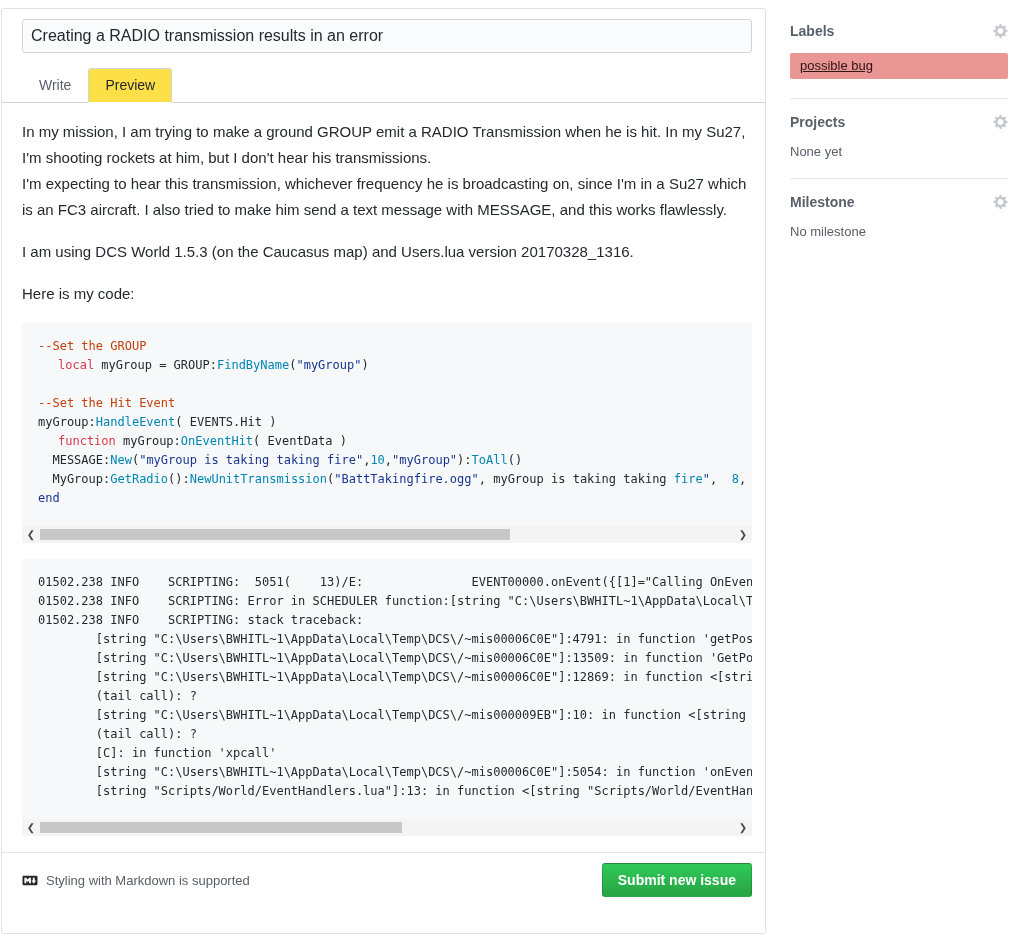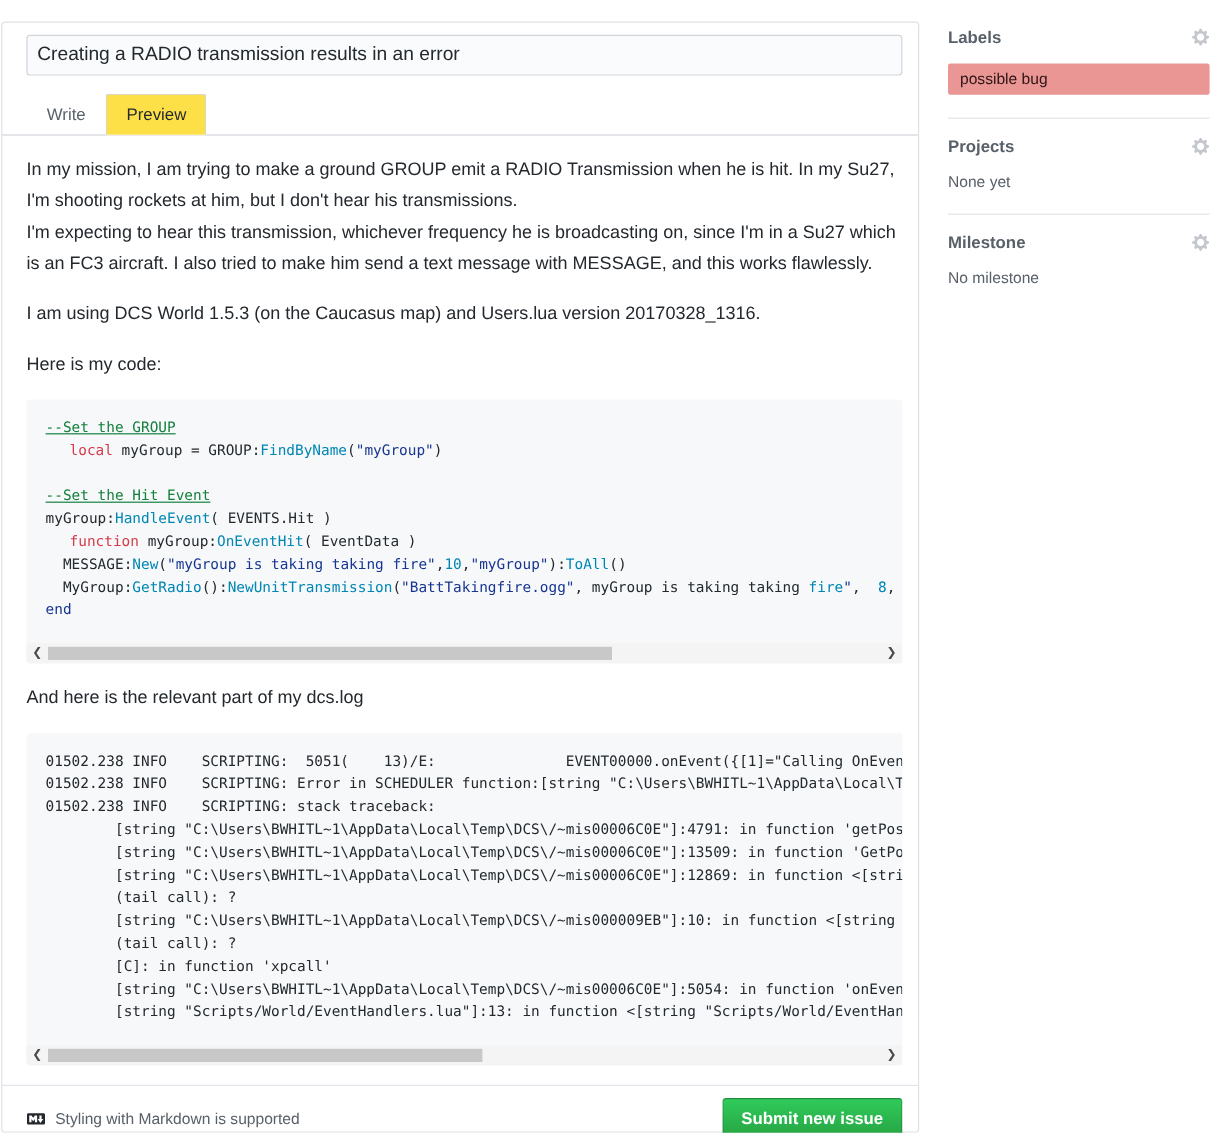--- a/index.html
+++ b/index.html
@@ -5,21 +5,21 @@
   * { box-sizing: border-box; }
   html,body { margin:0; padding:0; }
   body {
     width:1025px; height:944px; position:relative; overflow:hidden;
     background:#fff;
     font-family:"Liberation Sans","DejaVu Sans",sans-serif;
     color:#24292e;
   }
   
   .panel {
-    position:absolute; left:1px; top:18px; width:765px; height:926px;
+    position:absolute; left:1px; top:8px; width:765px; height:926px;
     background:#fff; border:1px solid #dfe2e5; border-radius:3px;
   }
   .title-wrap { padding:10px 13px 0 20px; }
   .title-input {
     width:100%; height:34px; padding:6px 8px;
     font-family:"Liberation Sans","DejaVu Sans",sans-serif;
     font-size:16px; color:#24292e;
     background:#fafbfc; border:1px solid #d1d5da; border-radius:3px; outline:none;
   }
   .tabs {
@@ -40,21 +40,21 @@
   .code-block {
     position:relative; background:#f6f8fa; border-radius:3px; margin:0 0 16px;
     overflow:hidden;
   }
   .code-block pre {
     margin:0; padding:14px 16px 10px;
     font-family:"DejaVu Sans Mono","Liberation Mono",monospace;
     font-size:12px; line-height:19px; color:#24292e;
     white-space:pre; overflow:hidden;
   }
-  .tok-c { color:#15803d;text-decoration:underline; }
+  .tok-c { color:#c2410c; }
   .tok-k { color:#d73a49;margin-left:20px; }
   .tok-f { color:#0086b3; }
   .tok-s { color:#183691; }
   .tok-n { color:#0086b3; }
   .tok-p { color:#24292e; }
   .hscroll {
     position:relative; height:17px; background:#f4f4f4; margin-top:8px;
   }
   .hthumb { position:absolute; top:3px; height:11px; background:#c8c8c8; }
   .harrow {
@@ -81,20 +81,21 @@
   .side-head {
     display:flex; justify-content:space-between; align-items:center;
     font-size:14px; font-weight:600; color:#586069; margin-bottom:14px;
   }
   .side-value { font-size:13px; color:#586069; }
   .gear { cursor:pointer; display:inline-flex; }
   .label-chip {
     margin-top:0; height:26px; line-height:26px; background:#e99695;
     color:#2d1514; padding:0 10px; border-radius:2px; font-size:13px;
     cursor:pointer;
+    text-decoration:underline;
   }
 </style>
 </head>
 <body>
 
 <div class="panel">
 
   <div class="title-wrap">
     <input class="title-input" type="text" value="Creating a RADIO transmission results in an error" style="">
   </div>
@@ -123,21 +124,20 @@
 <span class="tok-p">  MyGroup:</span><span class="tok-f">GetRadio</span><span class="tok-p">():</span><span class="tok-f">NewUnitTransmission</span><span class="tok-p">(</span><span class="tok-s">"BattTakingfire.ogg"</span><span class="tok-p">, myGroup is taking taking </span><span class="tok-f">fire</span><span class="tok-s">"</span><span class="tok-p">,  </span><span class="tok-n">8</span><span class="tok-p">, </span>
 <span class="tok-s">end</span>
 </pre>
       <div class="hscroll">
         <span class="harrow left">❮</span>
         <span class="hthumb" style="left:18px; width:470px;"></span>
         <span class="harrow right">❯</span>
       </div>
     </div>
 
-    <p>And here is the relevant part of my dcs.log</p>
 
     <div class="code-block">
       <pre>01502.238 INFO    SCRIPTING:  5051(    13)/E:               EVENT00000.onEvent({[1]="Calling OnEventHit
 01502.238 INFO    SCRIPTING: Error in SCHEDULER function:[string "C:\Users\BWHITL~1\AppData\Local\Temp\DCS\/~mis00006C0E"]
 01502.238 INFO    SCRIPTING: stack traceback:
         [string "C:\Users\BWHITL~1\AppData\Local\Temp\DCS\/~mis00006C0E"]:4791: in function 'getPosition'
         [string "C:\Users\BWHITL~1\AppData\Local\Temp\DCS\/~mis00006C0E"]:13509: in function 'GetPointVec3'
         [string "C:\Users\BWHITL~1\AppData\Local\Temp\DCS\/~mis00006C0E"]:12869: in function &lt;[string "C:
         (tail call): ?
         [string "C:\Users\BWHITL~1\AppData\Local\Temp\DCS\/~mis000009EB"]:10: in function &lt;[string "C:\Users

